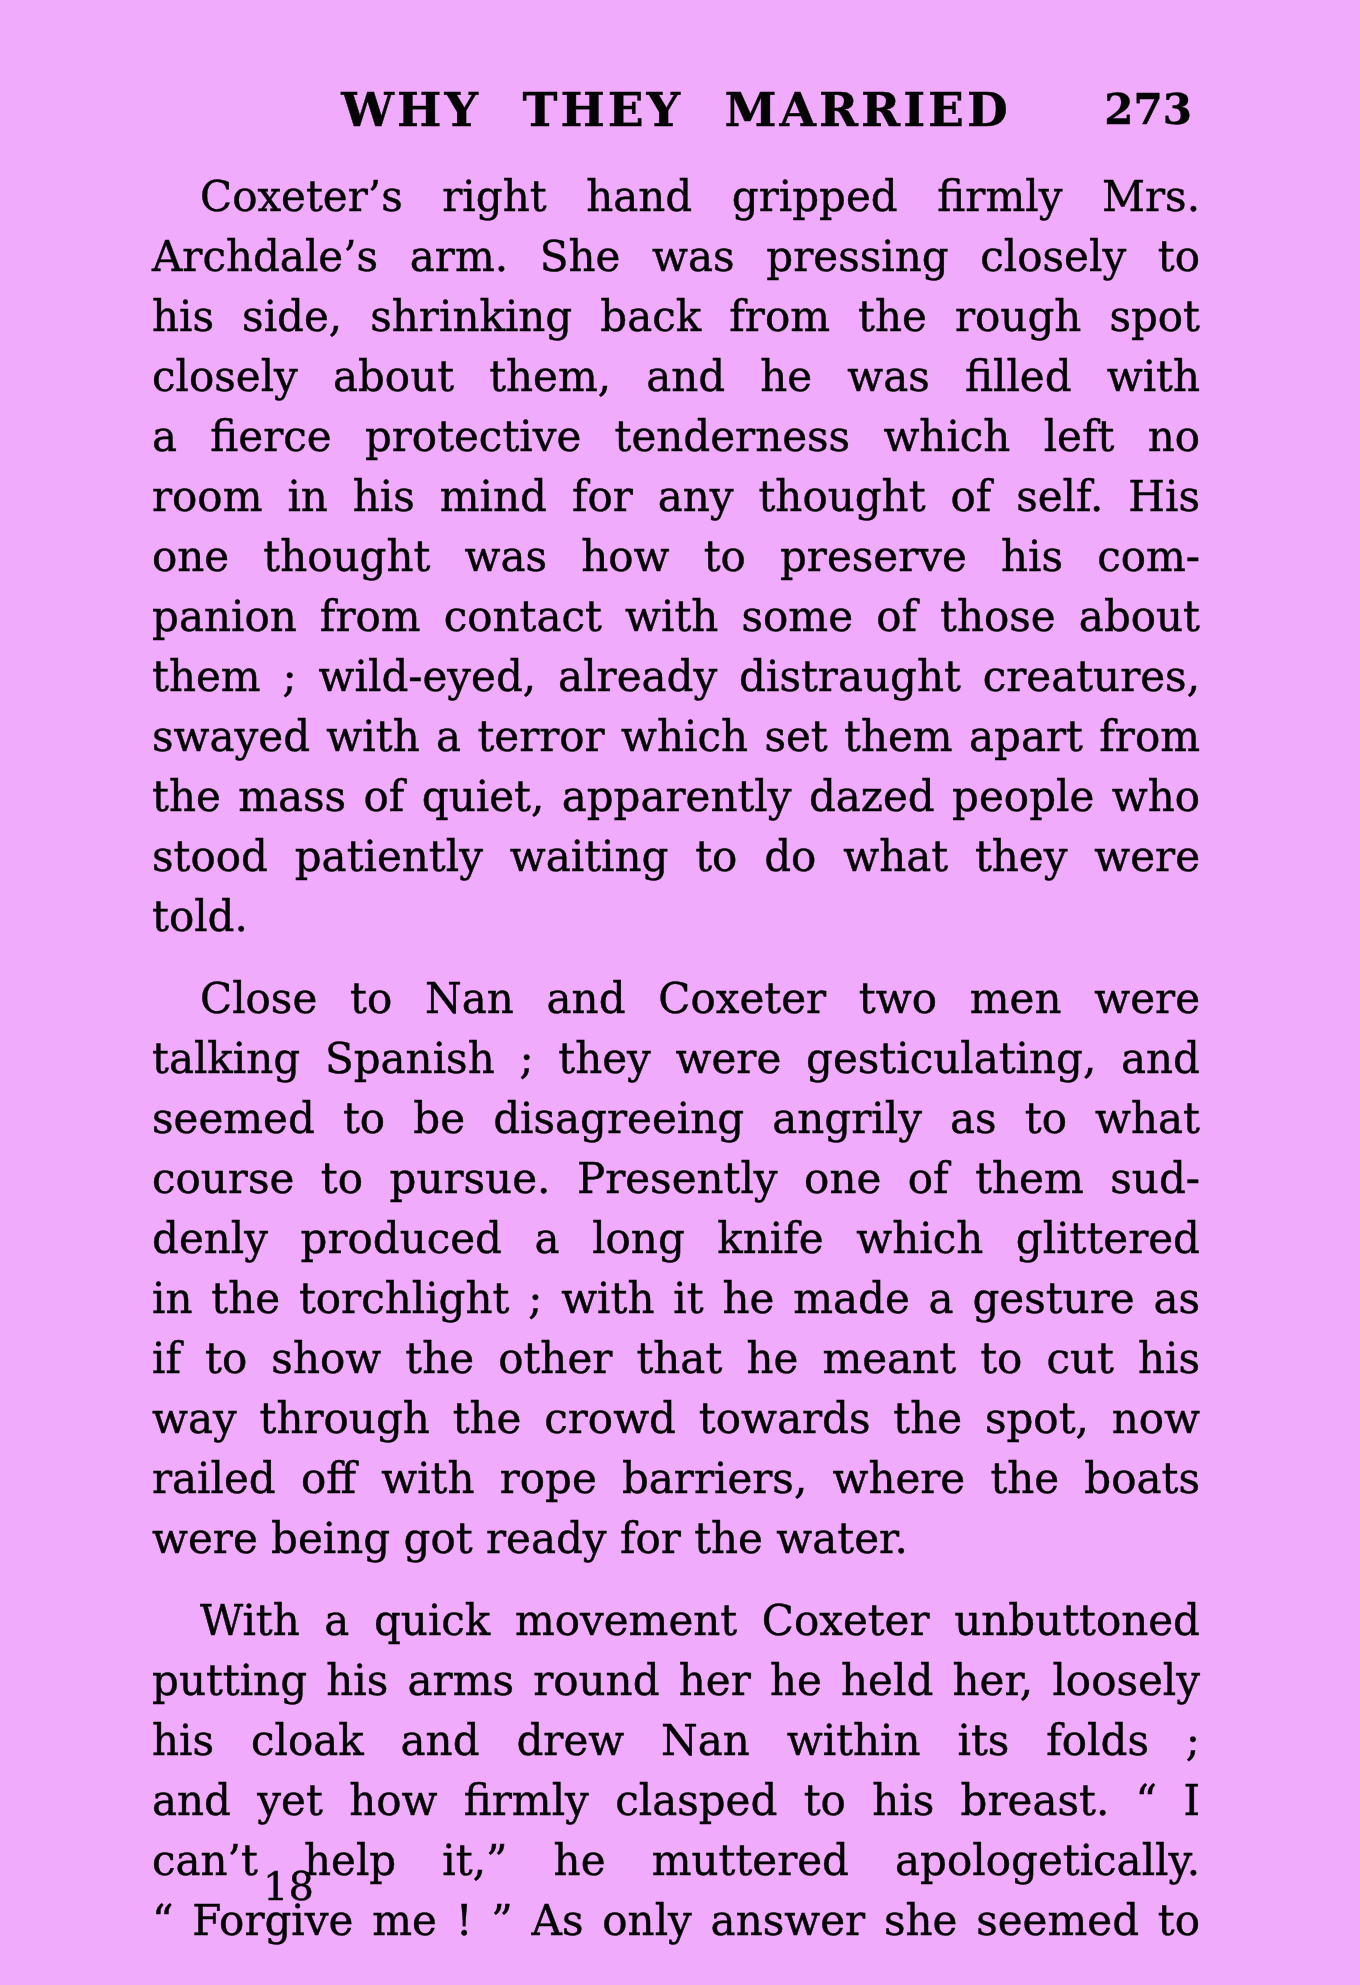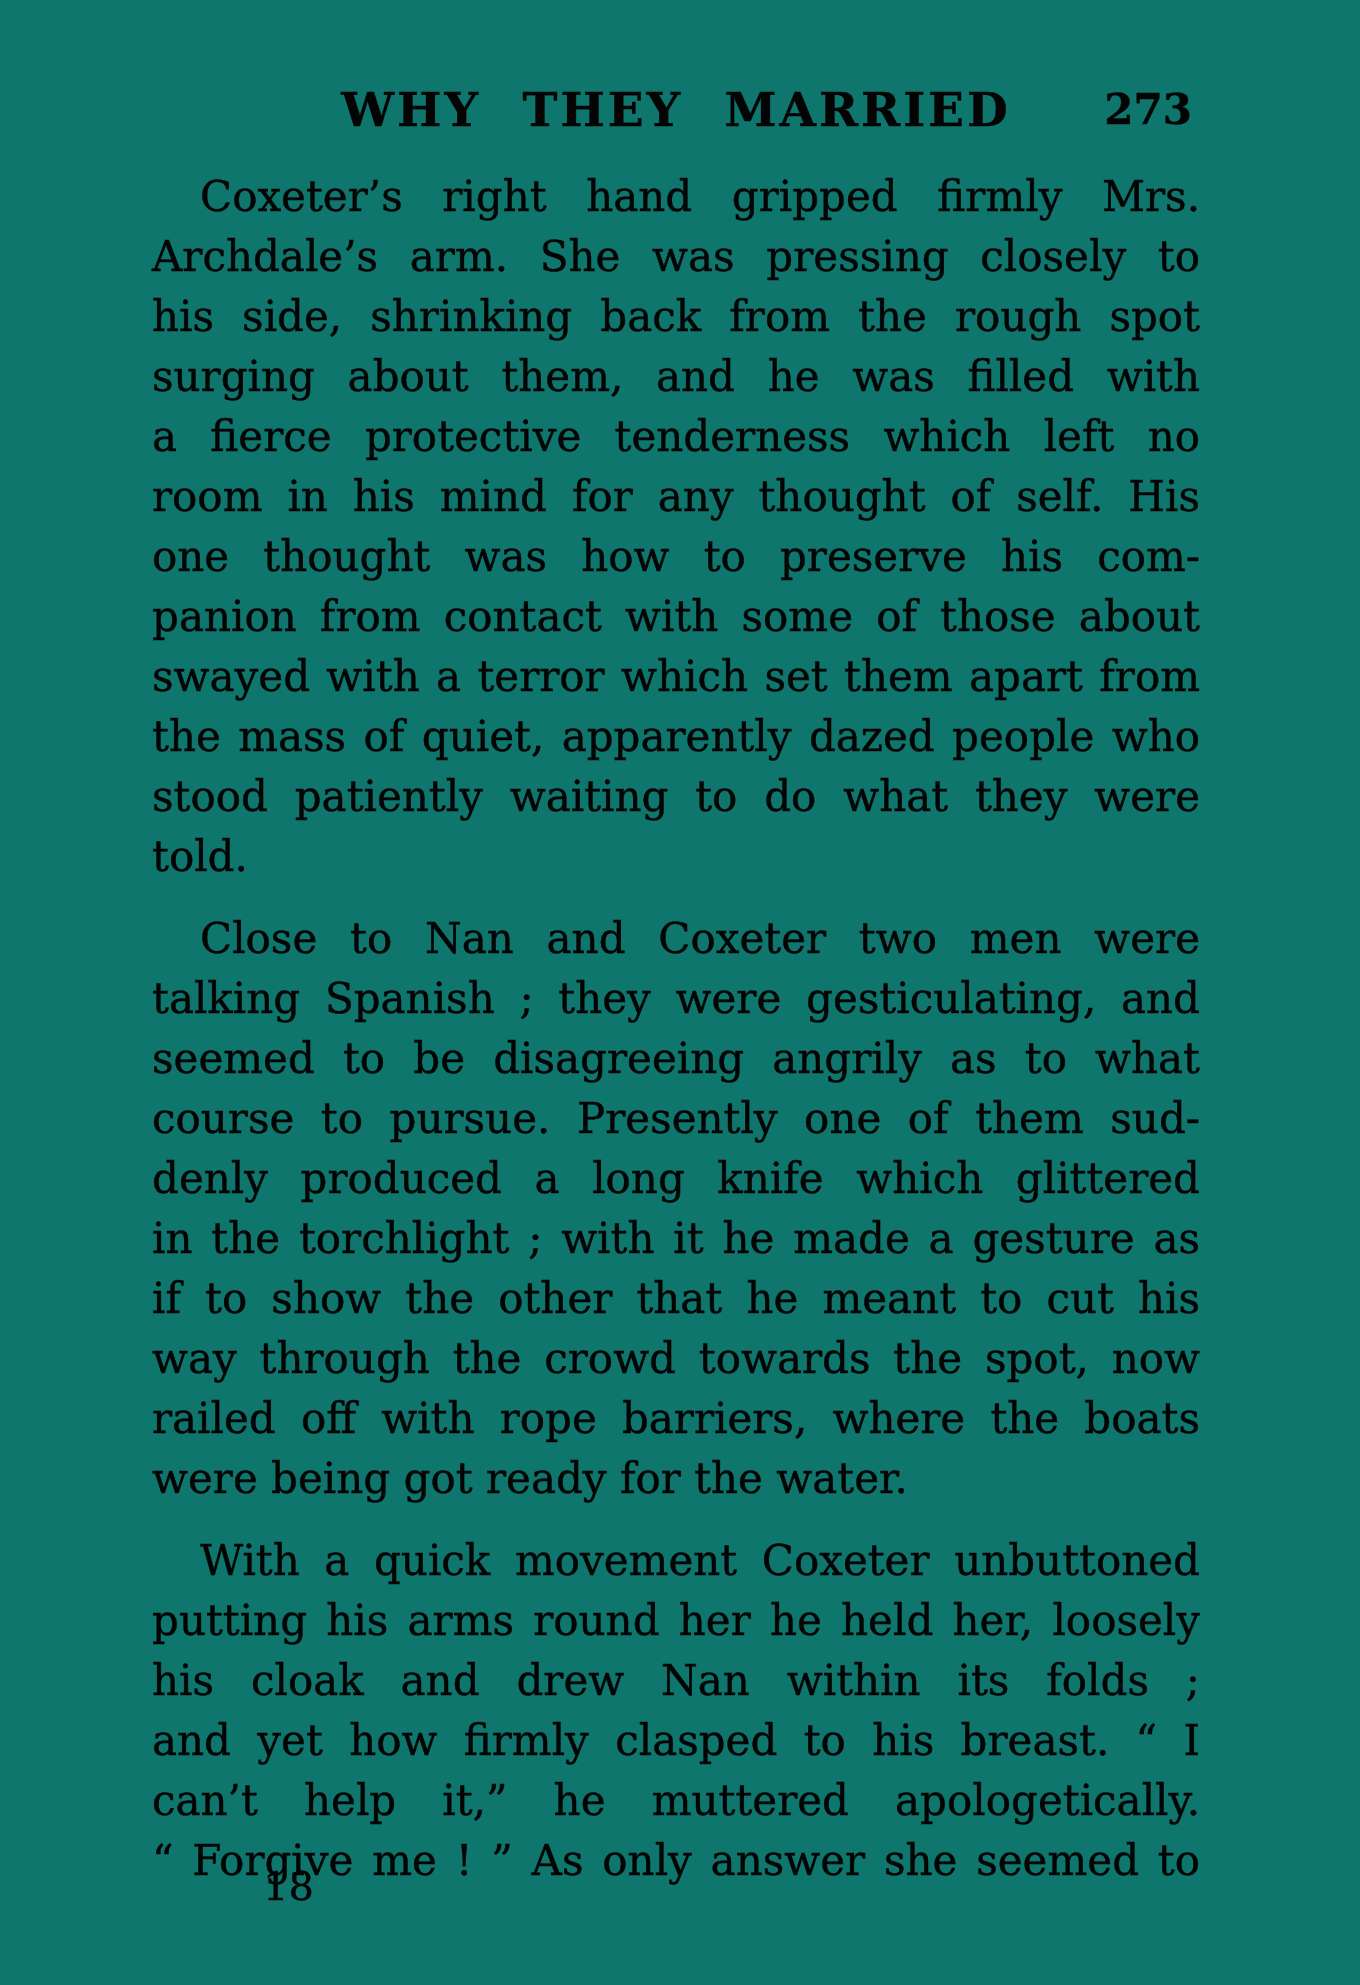--- a/index.html
+++ b/index.html
@@ -4,21 +4,21 @@
 <style>
   html, body {
     margin: 0;
     padding: 0;
     background: #ffffff;
   }
   .page {
     position: relative;
     width: 1360px;
     height: 1985px;
-    background: #0f766e;
+    background: #f0abfc;
     color: #040404;
     font-family: "DejaVu Serif", "Liberation Serif", serif;
     overflow: hidden;
   }
   .running-header {
     position: absolute;
     top: 84px;
     left: 152px;
     width: 1048px;
     height: 52px;
@@ -83,25 +83,26 @@
 
   <div class="running-header">
     <span class="running-title">WHY THEY MARRIED</span>
     <span class="page-number">273</span>
   </div>
 
   <div class="page-body">
       <div class="line indent">Coxeter’s right hand gripped firmly Mrs.</div>
       <div class="line">Archdale’s arm. She was pressing closely to</div>
       <div class="line">his side, shrinking back from the rough spot</div>
-      <div class="line">surging about them, and he was filled with</div>
+      <div class="line">closely about them, and he was filled with</div>
       <div class="line">a fierce protective tenderness which left no</div>
       <div class="line">room in his mind for any thought of self. His</div>
       <div class="line">one thought was how to preserve his com-</div>
       <div class="line">panion from contact with some of those about</div>
+      <div class="line">them ; wild-eyed, already distraught creatures,</div>
       <div class="line">swayed with a terror which set them apart from</div>
       <div class="line">the mass of quiet, apparently dazed people who</div>
       <div class="line">stood patiently waiting to do what they were</div>
       <div class="line para-end">told.</div>
       <div class="line indent">Close to Nan and Coxeter two men were</div>
       <div class="line">talking Spanish ; they were gesticulating, and</div>
       <div class="line">seemed to be disagreeing angrily as to what</div>
       <div class="line">course to pursue. Presently one of them sud-</div>
       <div class="line">denly produced a long knife which glittered</div>
       <div class="line">in the torchlight ; with it he made a gesture as</div>

